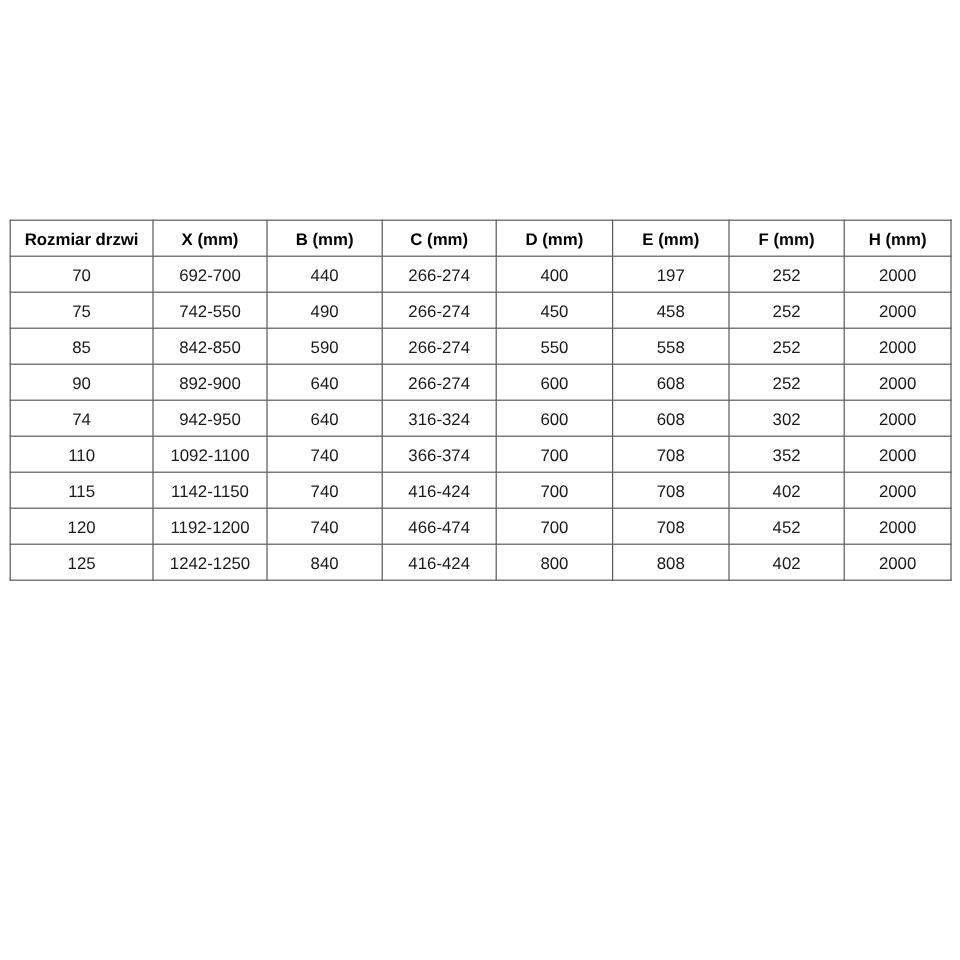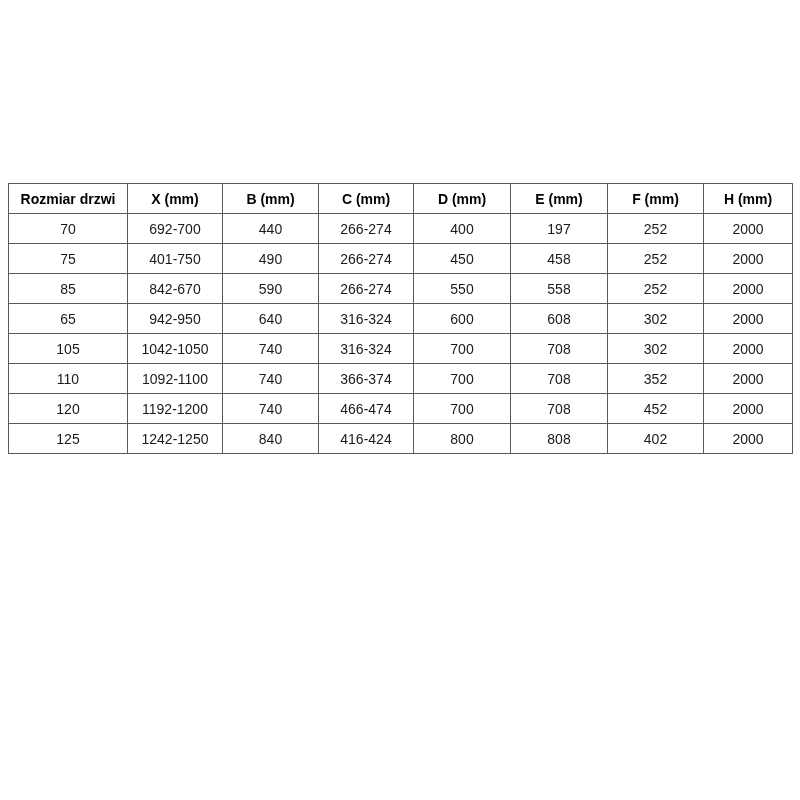--- a/index.html
+++ b/index.html
@@ -78,66 +78,76 @@
             <td>692-700</td>
             <td>440</td>
             <td>266-274</td>
             <td>400</td>
             <td>197</td>
             <td>252</td>
             <td>2000</td>
           </tr>
           <tr>
             <td>75</td>
-            <td>401-750</td>
+            <td>742-550</td>
             <td>490</td>
             <td>266-274</td>
             <td>450</td>
             <td>458</td>
             <td>252</td>
             <td>2000</td>
           </tr>
           <tr>
             <td>85</td>
-            <td>842-670</td>
+            <td>842-850</td>
             <td>590</td>
             <td>266-274</td>
             <td>550</td>
             <td>558</td>
             <td>252</td>
             <td>2000</td>
           </tr>
           <tr>
-            <td>65</td>
+            <td>90</td>
+            <td>892-900</td>
+            <td>640</td>
+            <td>266-274</td>
+            <td>600</td>
+            <td>608</td>
+            <td>252</td>
+            <td>2000</td>
+          </tr>
+          <tr>
+            <td>74</td>
             <td>942-950</td>
             <td>640</td>
             <td>316-324</td>
             <td>600</td>
             <td>608</td>
-            <td>302</td>
-            <td>2000</td>
-          </tr>
-          <tr>
-            <td>105</td>
-            <td>1042-1050</td>
-            <td>740</td>
-            <td>316-324</td>
-            <td>700</td>
-            <td>708</td>
             <td>302</td>
             <td>2000</td>
           </tr>
           <tr>
             <td>110</td>
             <td>1092-1100</td>
             <td>740</td>
             <td>366-374</td>
             <td>700</td>
             <td>708</td>
             <td>352</td>
+            <td>2000</td>
+          </tr>
+          <tr>
+            <td>115</td>
+            <td>1142-1150</td>
+            <td>740</td>
+            <td>416-424</td>
+            <td>700</td>
+            <td>708</td>
+            <td>402</td>
             <td>2000</td>
           </tr>
           <tr>
             <td>120</td>
             <td>1192-1200</td>
             <td>740</td>
             <td>466-474</td>
             <td>700</td>
             <td>708</td>
             <td>452</td>

